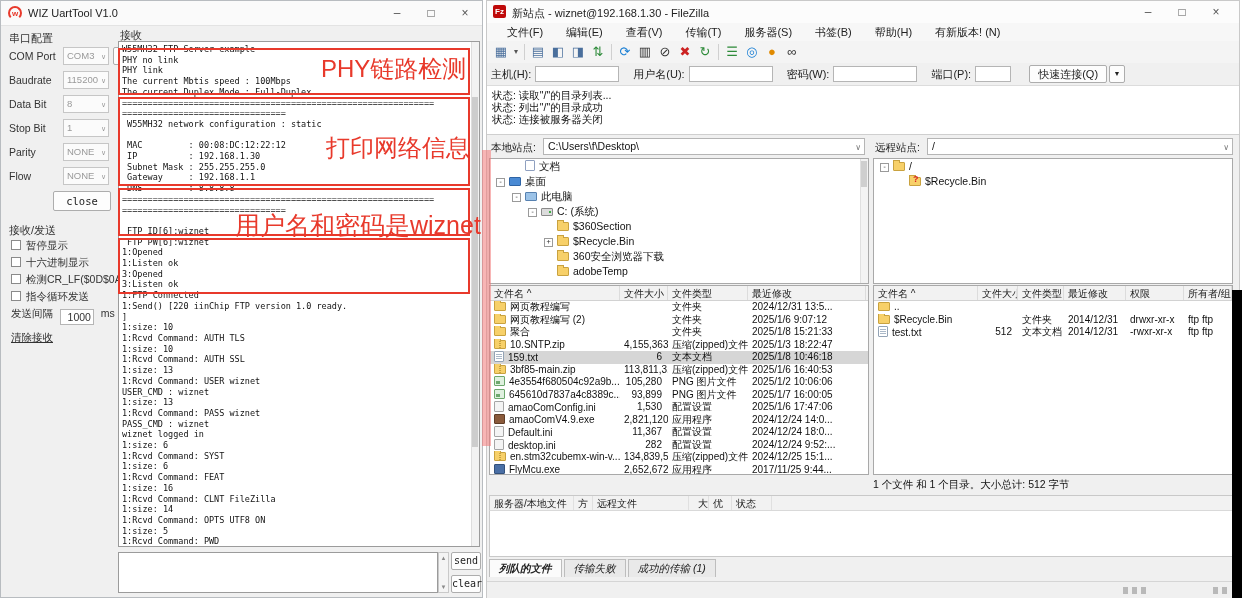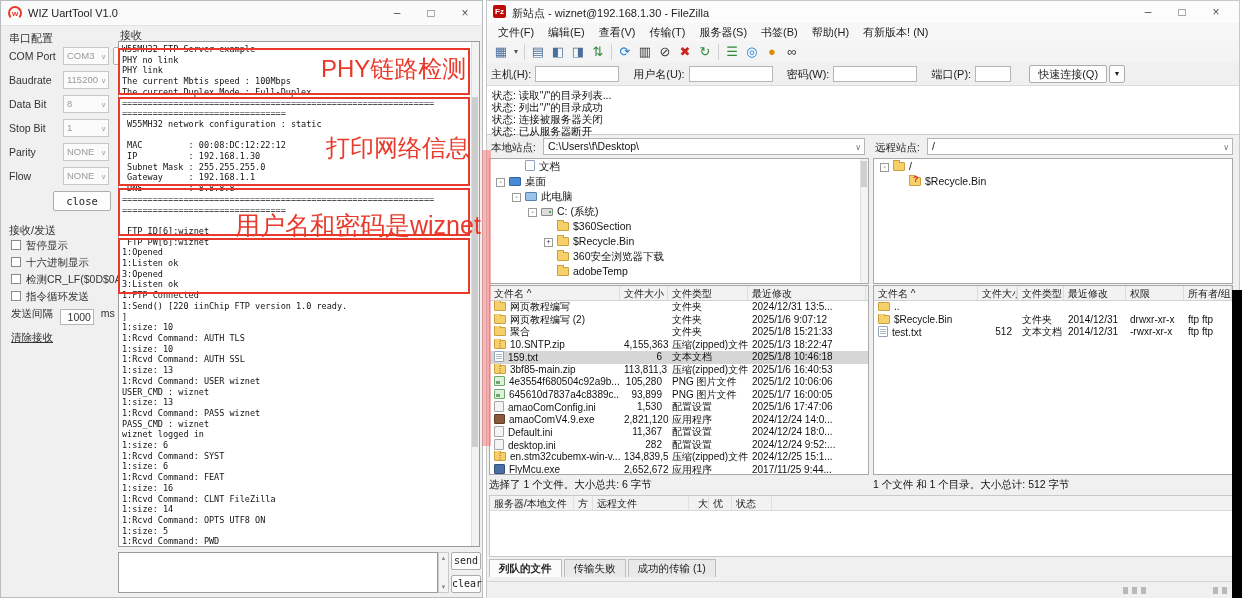--- a/index.html
+++ b/index.html
@@ -45,21 +45,21 @@
   .spin-col span { display:block; font-size:6px; color:#8a8a8a; text-align:center; }
   .spin-col .up { margin-top:2px; } .spin-col .dn { position:absolute; bottom:2px; width:100%; }
   .ut-btn-s { position:absolute; left:450px; width:30px; height:18px; font:10px/16px "DejaVu Sans Mono",monospace; }
 
   
   #filezilla { left:486px; top:0; width:754px; height:598px; background:#f0f0f0; border:1px solid #c9c9c9; }
   .fz-titlebar { position:absolute; left:0; top:0; width:100%; height:22px; background:#fcfcfc; }
   .fz-logo { position:absolute; left:6px; top:4px; width:13px; height:13px; background:#bf0a0a; color:#fff; font:bold 8px/13px "Liberation Sans",sans-serif; text-align:center; border-radius:2px; }
   .fz-title { position:absolute; left:25px; top:5px; font-size:11px; color:#222; }
   .fz-menubar { position:absolute; left:0; top:22px; width:100%; height:18px; background:#f7f7f7; display:flex; align-items:center; padding-left:4px; }
-  .fz-menubar span { font-size:11px; color:#222; padding:0 7px; }
+  .fz-menubar span { font-size:11px; color:#222; padding:0 7px;margin-left:9px; }
   .fz-toolbar { position:absolute; left:0; top:40px; width:100%; height:22px; background:#f4f4f4; display:flex; align-items:center; padding-left:4px; }
   .tbi { width:20px; height:18px; text-align:center; line-height:18px; font-size:13px; color:#4a6f9c; }
   .tbi.grn { color:#2e8b3a; } .tbi.red { color:#cc2222; } .tbi.blu { color:#1a7fd4; }
   .tbi.org { color:#e08a00; } .tbi.dark { color:#333; }
   .tbsep { width:1px; height:16px; background:#d0d0d0; margin:0 3px; }
   .tb-drop { font-size:8px; color:#555; width:10px; }
 
   .fz-quickbar { position:absolute; left:0; top:62px; width:100%; height:22px; background:#f0f0f0; display:flex; align-items:center; padding-left:4px; }
   .fz-quickbar label { font-size:11px; color:#222; margin-right:4px; }
   .qc-input { width:84px; height:16px; background:#fff; border:1px solid #b5b5b5; margin-right:14px; }
@@ -110,21 +110,21 @@
   .frow .num { text-align:right; padding-right:6px; }
   .hc.num { text-align:right; padding-right:6px; }
   .frow.selected { background:#d6d6d6; }
 
   .pane-status { position:absolute; height:16px; font-size:10.5px; color:#111; line-height:16px; background:#f0f0f0; }
 
   .fz-queue-head { position:absolute; left:2px; top:494px; width:744px; height:16px; background:#f2f2f2; border:1px solid #c9c9c9; border-bottom:1px solid #d9d9d9; display:flex; font-size:10px; color:#222; line-height:15px; }
   .fz-queue-head span { padding-left:4px; border-right:1px solid #e0e0e0; }
   .fz-queue-body { position:absolute; left:2px; top:510px; width:744px; height:46px; background:#fff; border:1px solid #c9c9c9; border-top:none; }
   .fz-tabs { position:absolute; left:2px; top:558px; height:18px; display:flex; font-size:10.5px; }
-  .fz-tabs .tab { padding:2px 9px 0; border:1px solid #bdbdbd; border-bottom:none; background:#e9e9e9; color:#222; margin-right:2px; }
+  .fz-tabs .tab { padding:2px 9px 0; border:1px solid #bdbdbd; border-bottom:none; background:#e9e9e9; color:#222; margin-right:2px;font-style:italic; }
   .fz-tabs .tab.active { background:#fbfbfb; font-weight:bold; }
   .fz-statusbar { position:absolute; left:0; top:580px; width:100%; height:18px; background:#f0f0f0; border-top:1px solid #d5d5d5; }
   .sb-deco { position:absolute; top:5px; width:26px; height:7px; background:repeating-linear-gradient(90deg,#b9b9b9 0 5px,#f0f0f0 5px 9px); }
 </style>
 </head>
 <body>
 
 <div id="screen">
 
   <section id="uarttool" class="abs">
@@ -303,21 +303,20 @@
       <label>端口(P):</label>
       <span class="qc-input small"></span>
       <span class="btn qc-btn">快速连接(Q)</span>
       <span class="btn qc-drop">▼</span>
     </div>
 
     <div class="fz-log">
       <div>状态: 读取"/"的目录列表...</div>
       <div>状态: 列出"/"的目录成功</div>
       <div>状态: 连接被服务器关闭</div>
-      <div>状态: 已从服务器断开</div>
     </div>
 
     <div class="fz-siterow">
       <span class="site-label" style="left:4px">本地站点:</span>
       <span class="combo" style="left:56px;width:322px"><span>C:\Users\f\Desktop\</span><span class="arr">∨</span></span>
       <span class="site-label" style="left:388px">远程站点:</span>
       <span class="combo" style="left:440px;width:306px"><span>/</span><span class="arr">∨</span></span>
     </div>
 
     <div class="pane" style="left:2px;top:157px;width:380px;height:126px">
@@ -461,21 +460,20 @@
       <div class="frow">
           <span class="fc" style="width:104px"><i class="fi txt"></i><span>test.txt</span></span>
           <span class="fc num" style="width:40px">512</span>
           <span class="fc" style="width:46px">文本文档</span>
           <span class="fc" style="width:62px">2014/12/31</span>
           <span class="fc" style="width:58px">-rwxr-xr-x</span>
           <span class="fc" style="width:48px">ftp ftp</span>
         </div>
     </div>
 
-    <div class="pane-status" style="left:2px;top:475px;width:380px">选择了 1 个文件。大小总共: 6 字节</div>
     <div class="pane-status" style="left:386px;top:475px;width:360px">1 个文件 和 1 个目录。大小总计: 512 字节</div>
 
     <div class="fz-queue-head">
       <span style="width:84px">服务器/本地文件</span>
       <span style="width:19px">方向</span>
       <span style="width:96px">远程文件</span>
       <span style="width:20px;text-align:right">大小</span>
       <span style="width:23px">优先级</span>
       <span style="width:40px">状态</span>
     </div>

